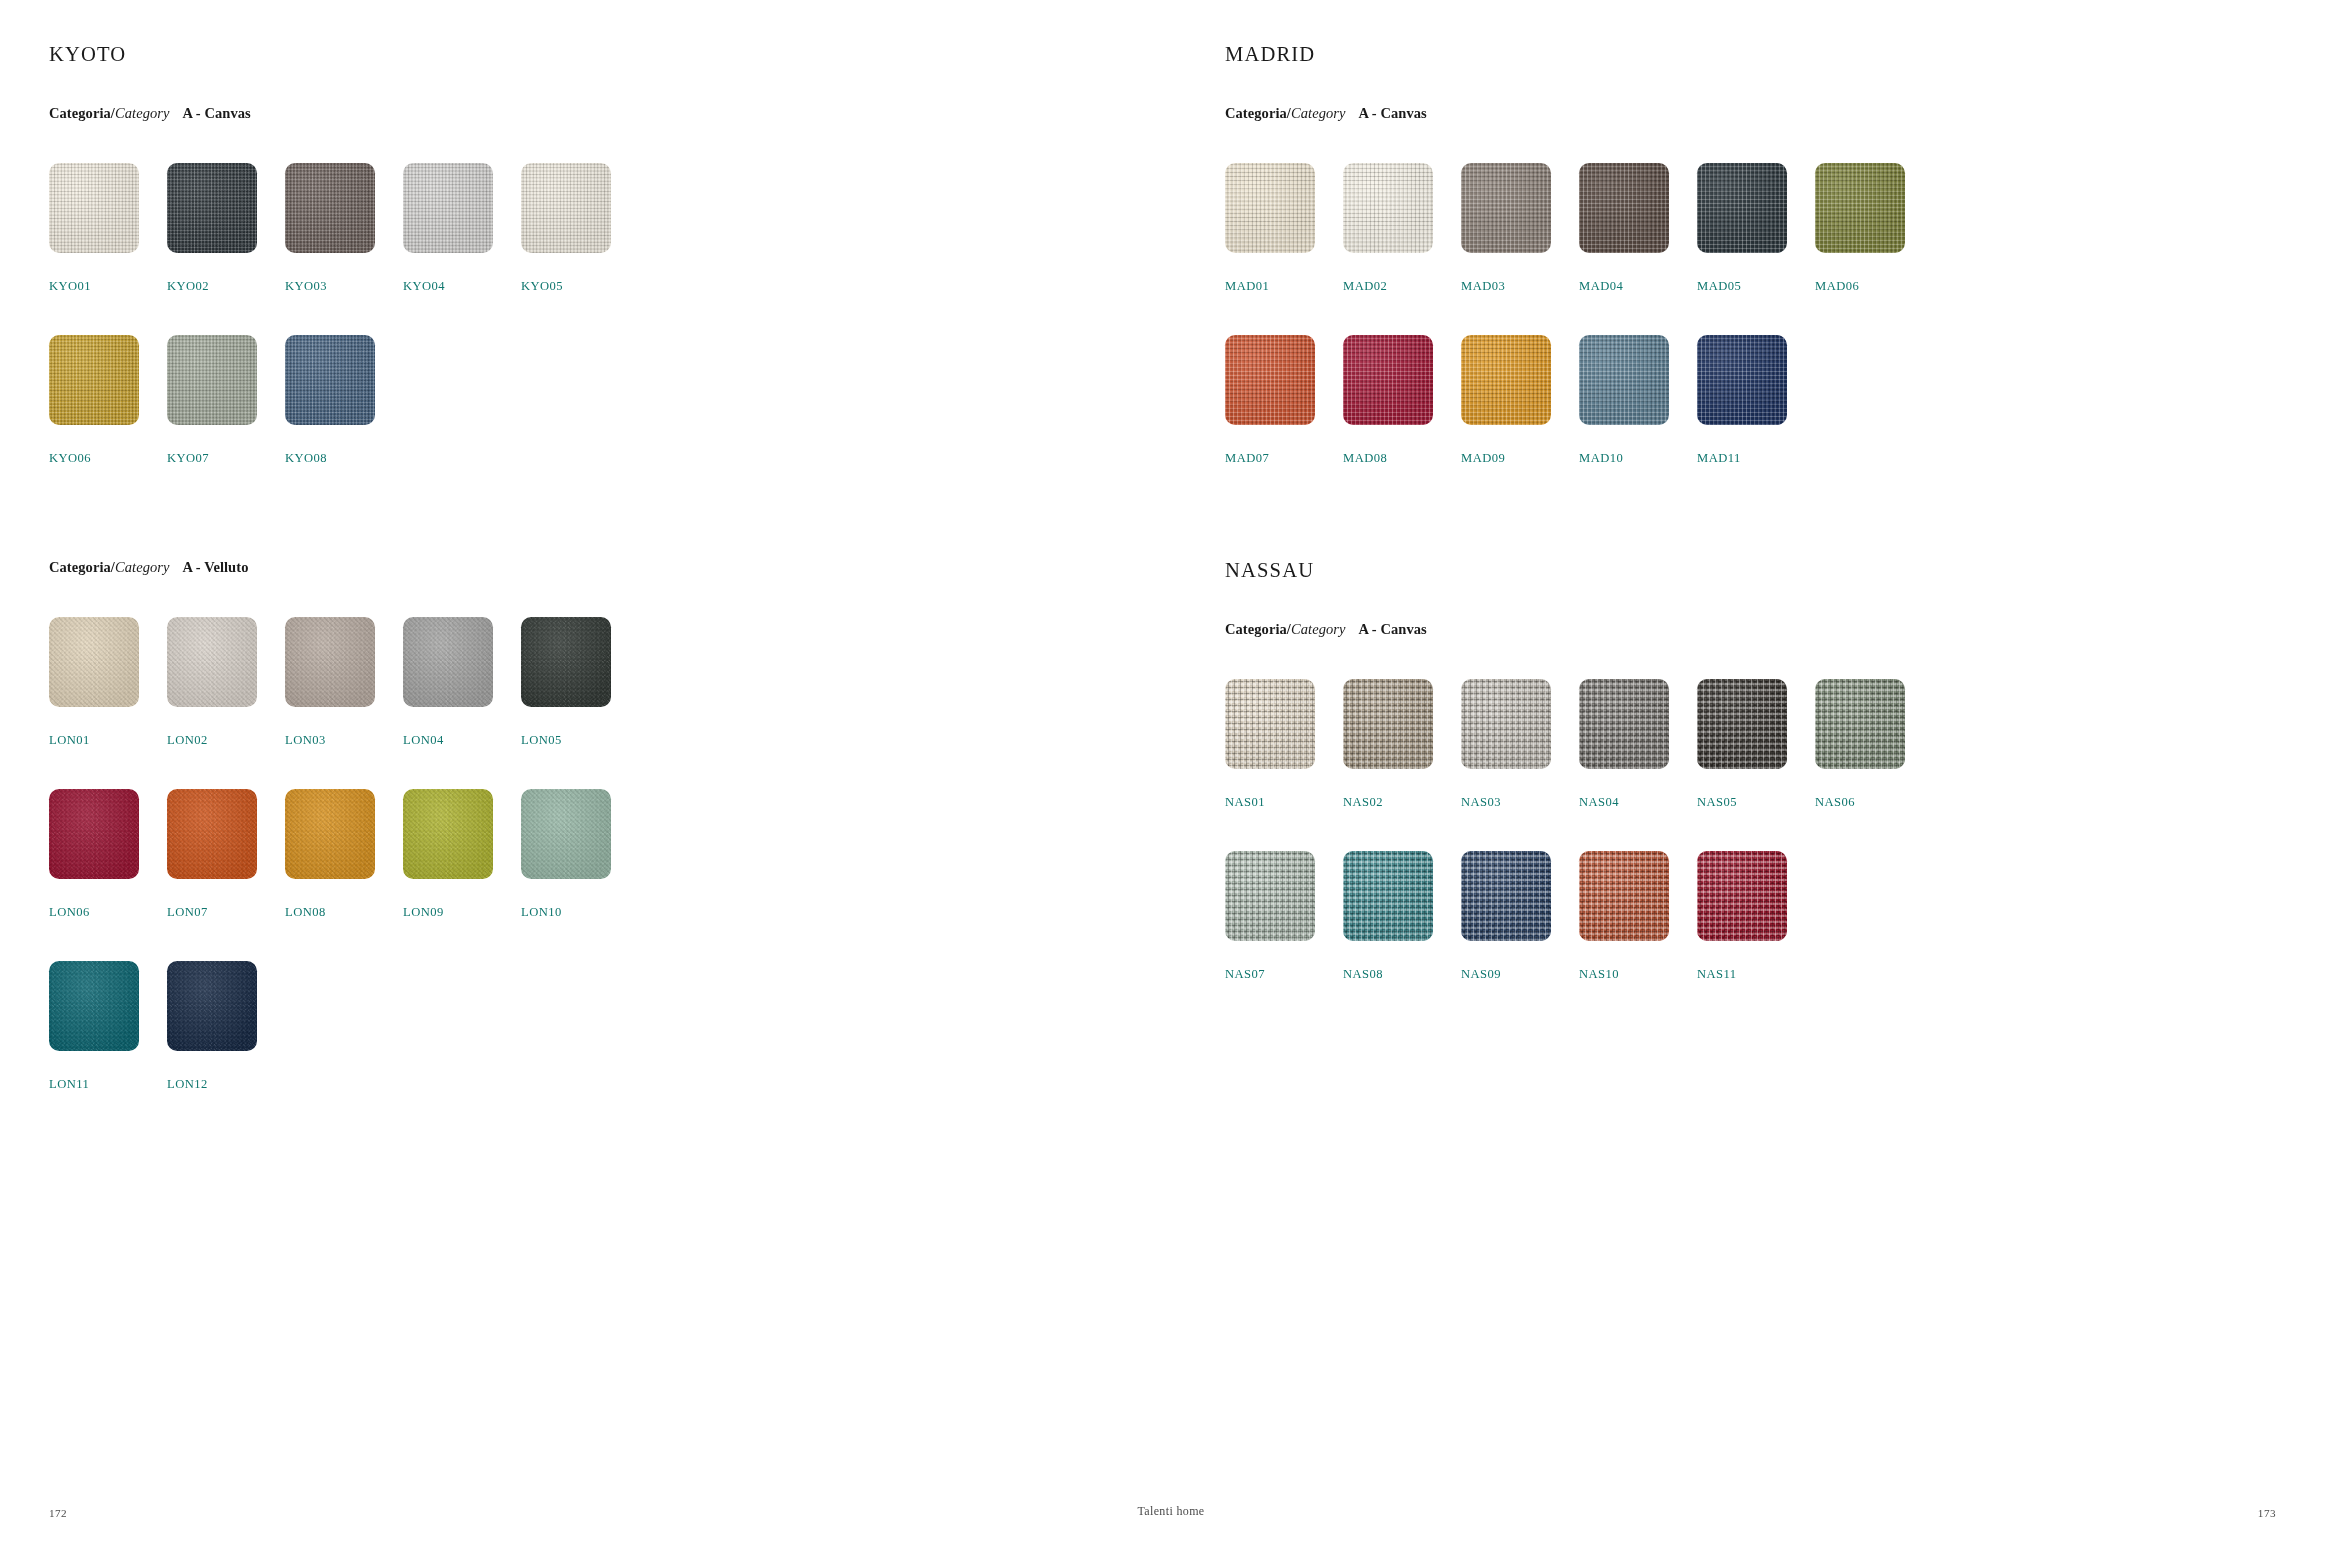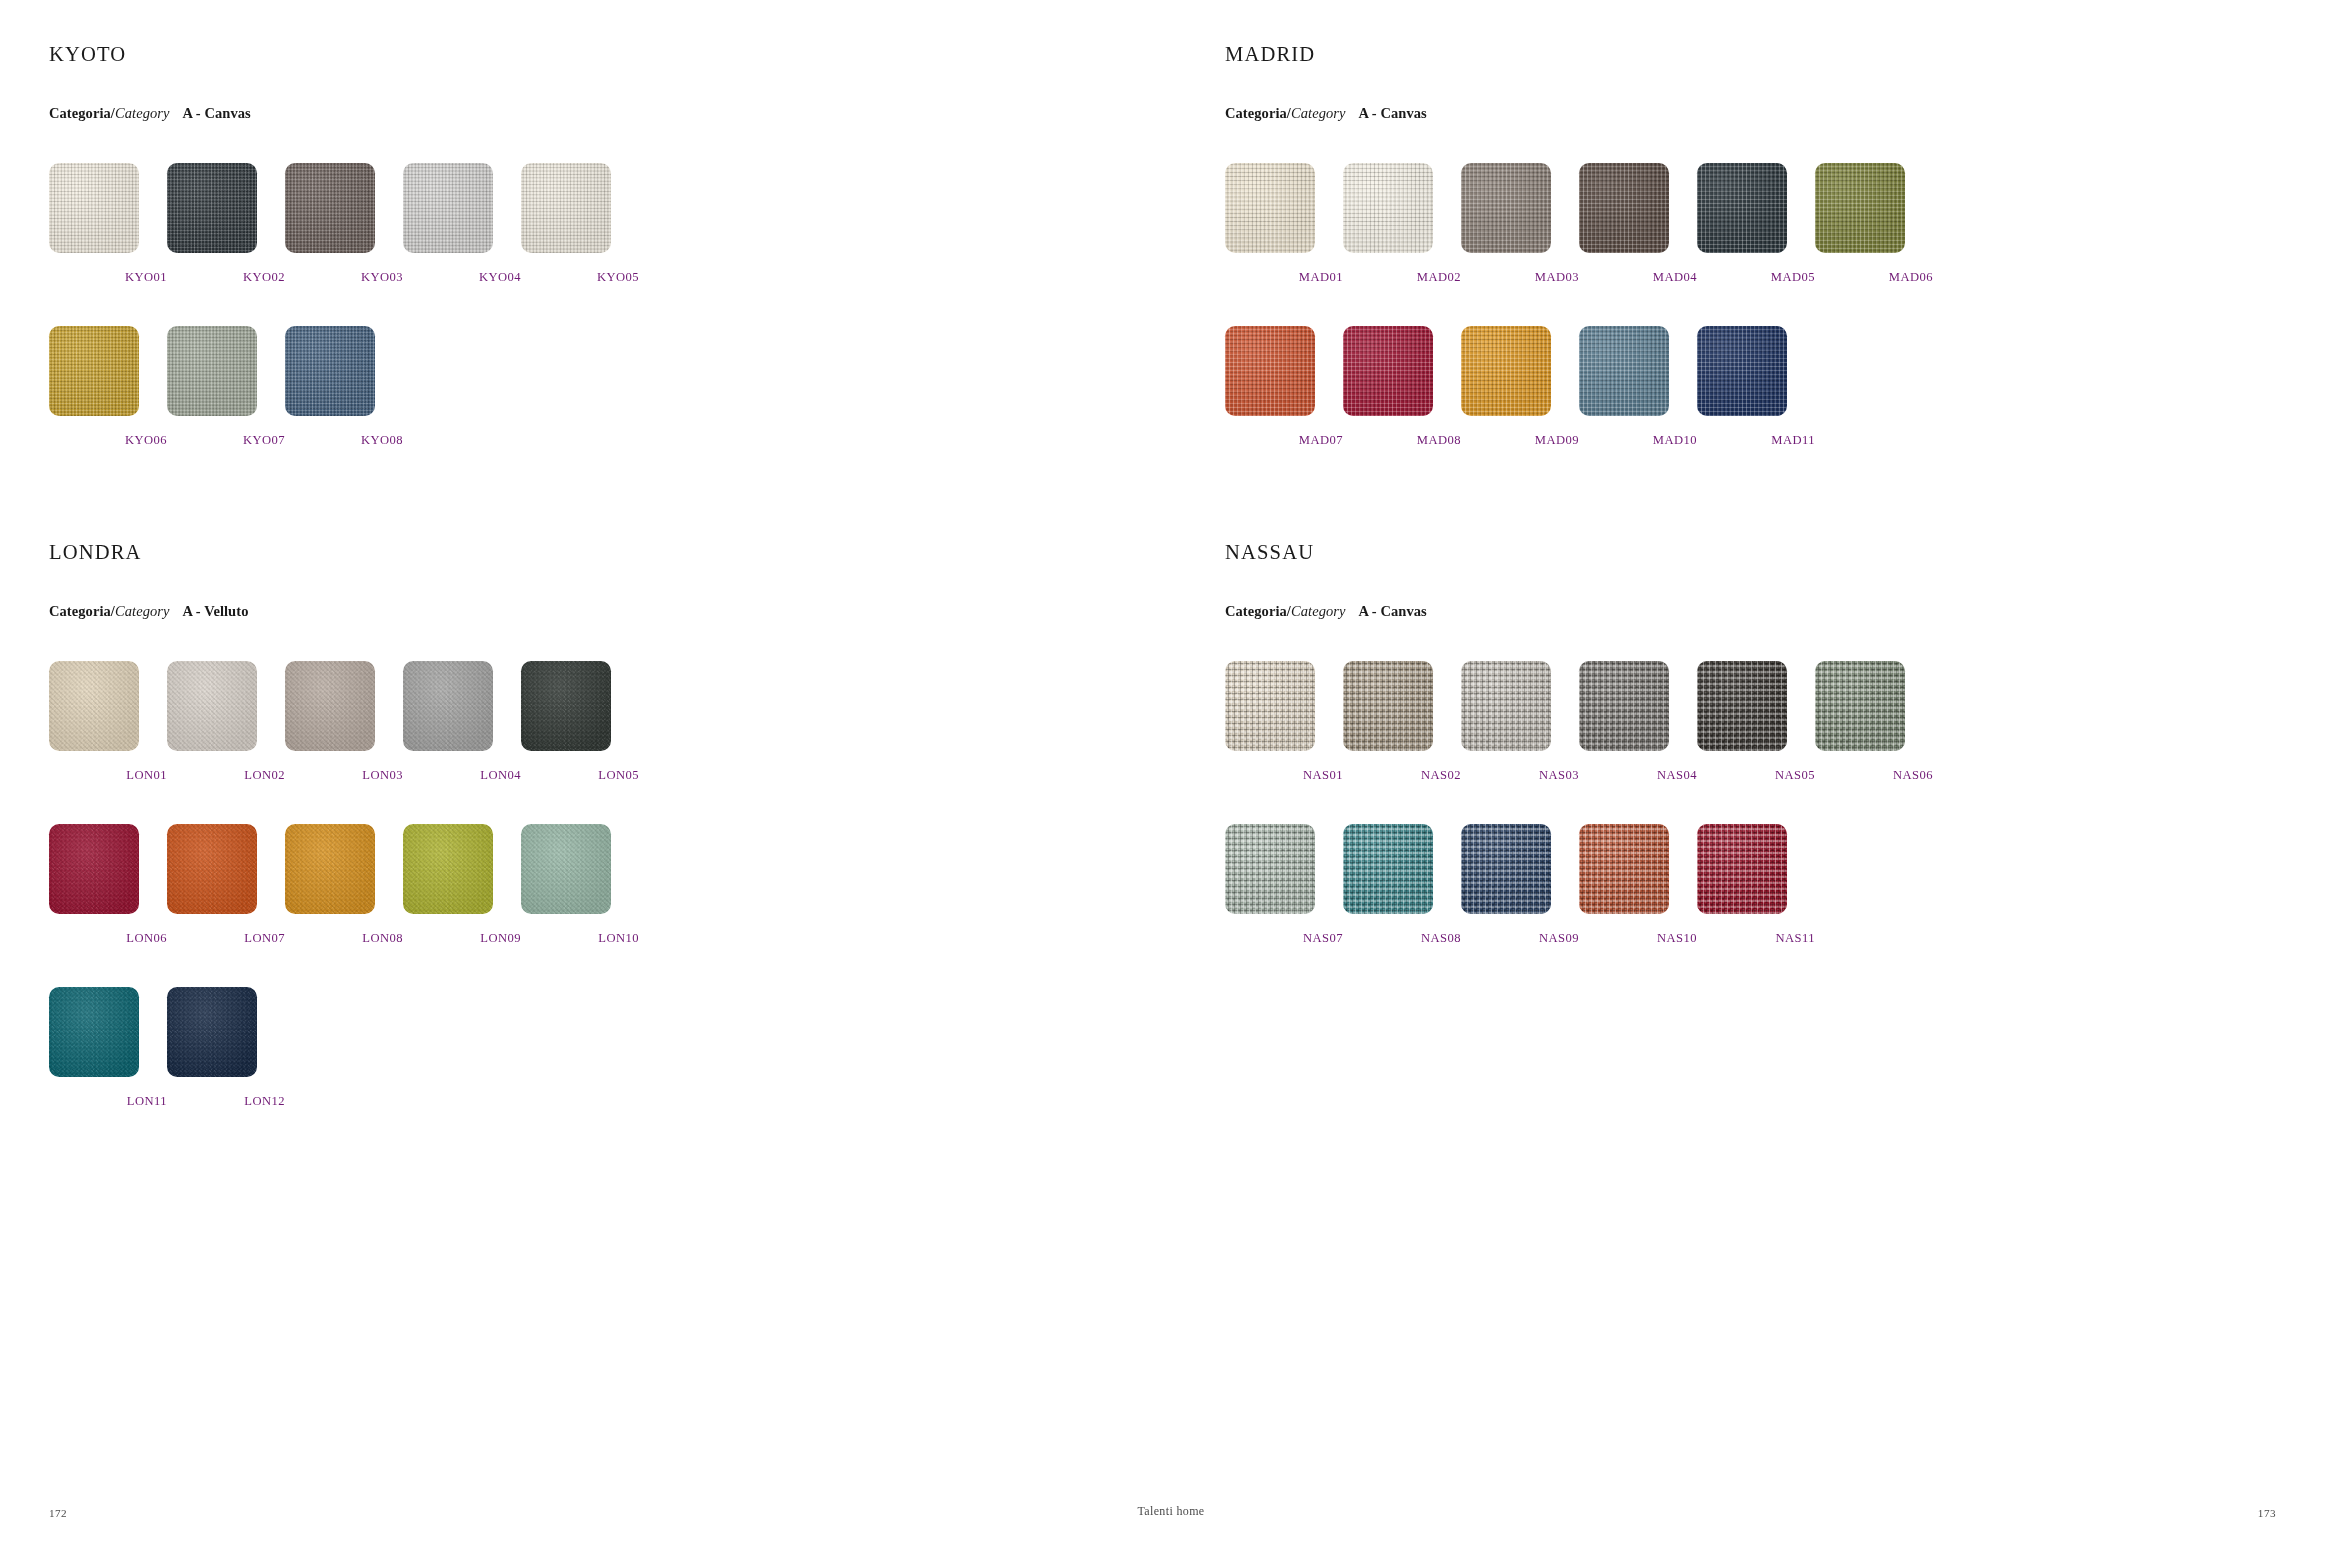--- a/index.html
+++ b/index.html
@@ -49,26 +49,25 @@
     border-radius:10.3px;
     position:relative;
     overflow:hidden;
     background-color:#ccc;
   }
   .swatch .tex {
     position:absolute; inset:0;
     border-radius:10.3px;
   }
   .swatch-code {
-    margin-top:17px;
+    margin-top:26px;
     font-size:12.6px;
-    color:#701a75;
+    color:#0f766e;
     letter-spacing:0.035em;
     white-space:nowrap;
-    text-align:right;
   }
 
   
   
   .tex.canvas {
     background-image:
       repeating-linear-gradient(90deg,
         rgba(255,255,255,0.30) 0px, rgba(255,255,255,0.30) 1px,
         rgba(0,0,0,0.00) 1px, rgba(0,0,0,0.00) 2.1px,
         rgba(0,0,0,0.17) 2.1px, rgba(0,0,0,0.17) 3.1px,
@@ -228,21 +227,20 @@
               <div class="tex melange"></div>
             </div>
             <div class="swatch-code">KYO08</div>
           </div>
         </div>
     </div>
 
     <div class="sect-gap"></div>
 
     <div class="collection">
-      <div class="collection-title">LONDRA</div>
       <div class="category-line">
         <span class="lbl">Categoria/</span><span class="it">Category</span><span class="bd"> A - Velluto</span>
       </div>
       <div class="swatch-grid grid-5">
           <div class="swatch-cell">
             <div class="swatch" style="background-color: rgb(231, 217, 191);">
               <div class="tex velvet"></div>
             </div>
             <div class="swatch-code">LON01</div>
           </div>

